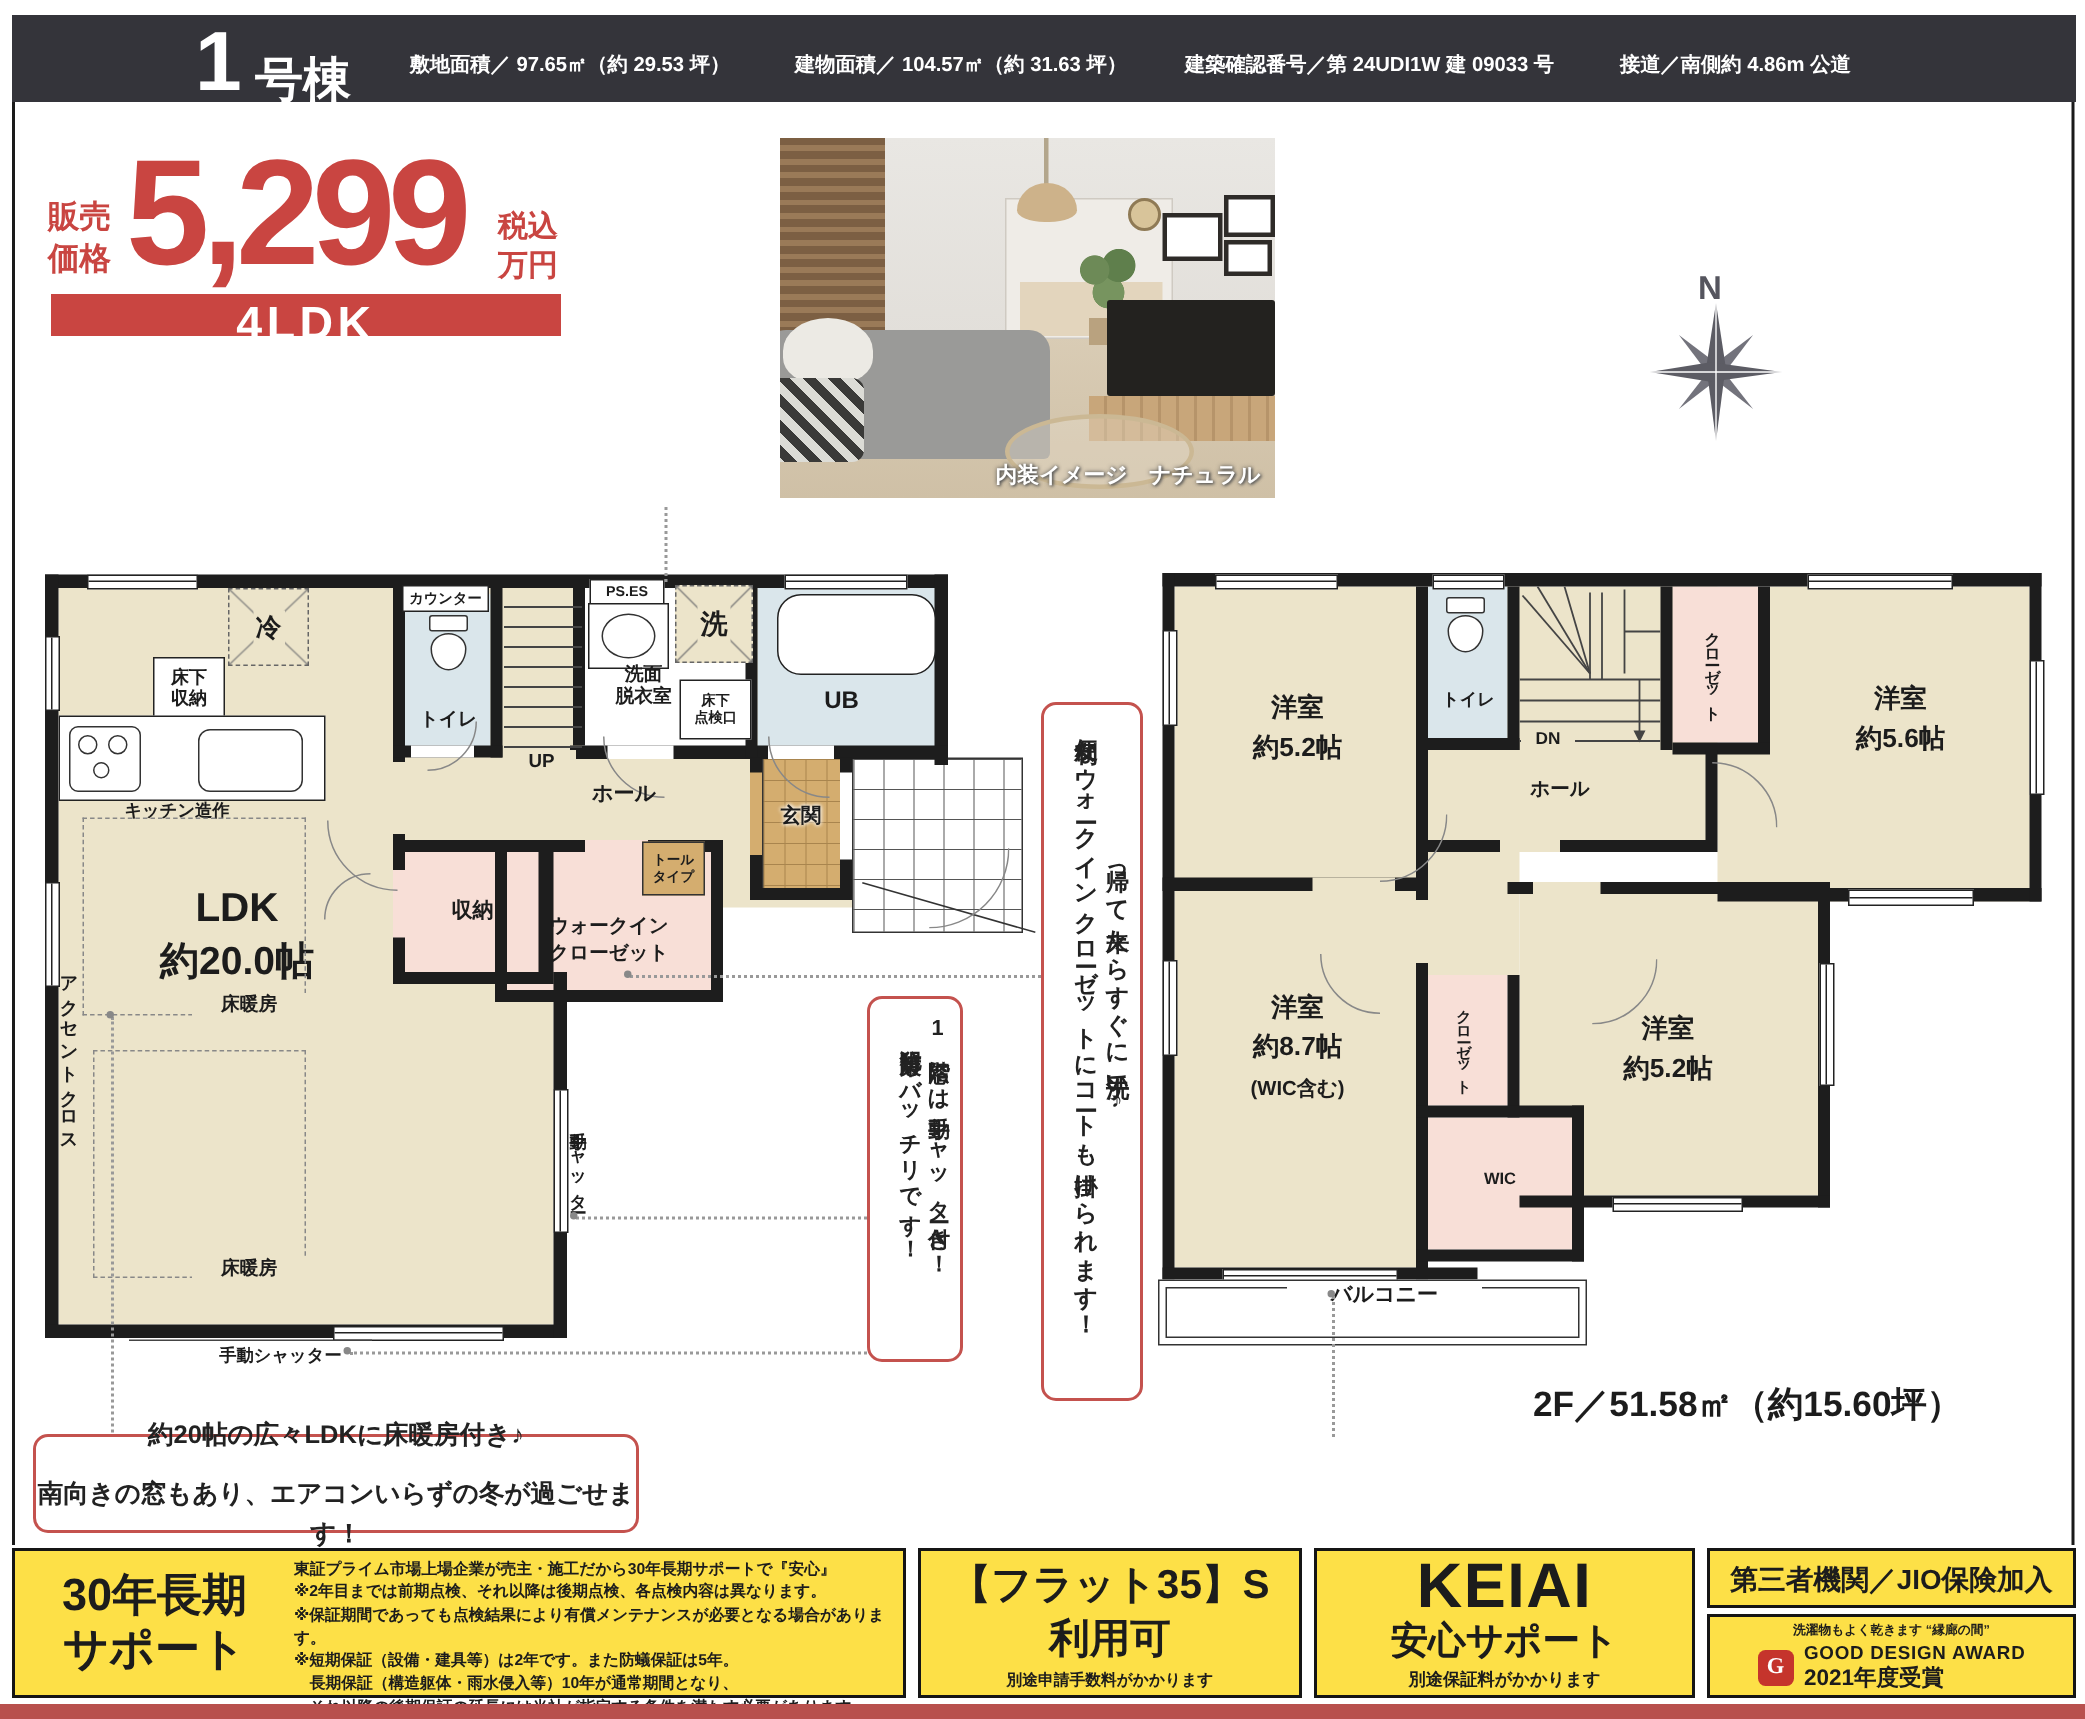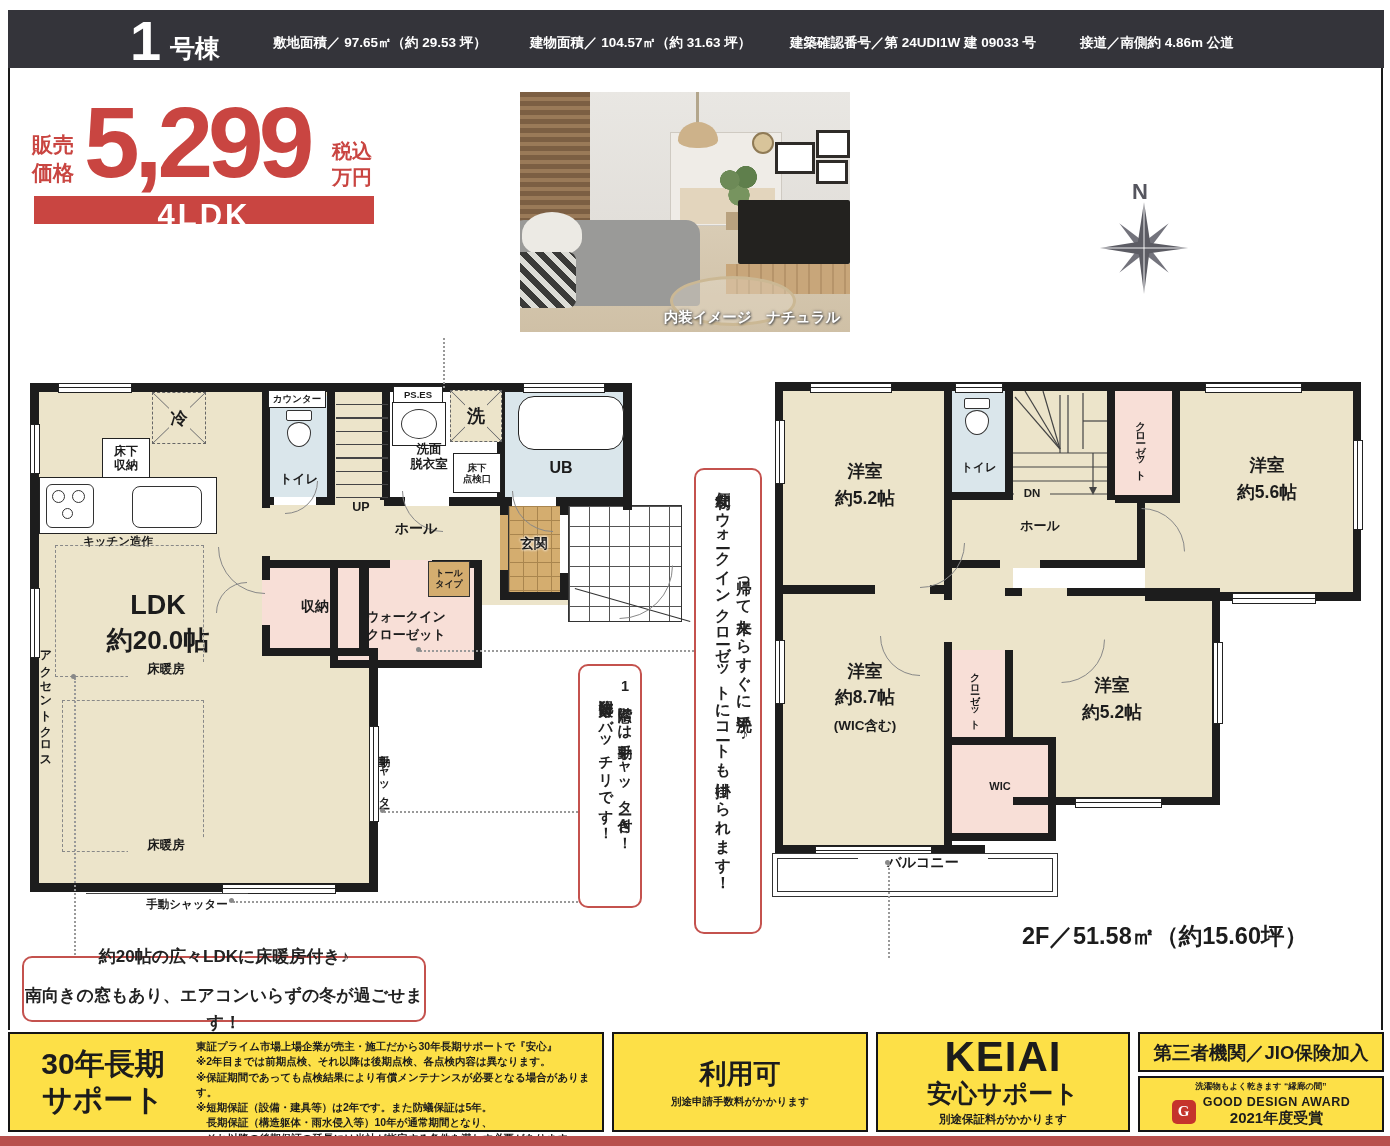--- a/index.html
+++ b/index.html
@@ -53,21 +53,21 @@
   .toilet-ic .bowl{width:22px;height:23px;background:#fff;border:1.3px solid #333;border-radius:50% 50% 50% 50%/42% 42% 58% 58%;margin:1px auto 0;}
   .circ{position:absolute;border:1.3px solid #333;border-radius:50%;background:#fff;}
 </style>
 </head>
 <body>
 
 <div class="page">
 
   <div class="topbar" style="left:8px;top:10px;width:1376px;height:58px;">
     <span class="abs" style="left:122px;top:-2px;font-size:56px;font-weight:700;">1</span>
-    <span class="abs" style="left:162px;top:22px;font-size:25px;font-weight:700;">号棟</span>
+    <span class="abs" style="left:162px;top:22px;font-size:32px;font-weight:700;">号棟</span>
     <span class="spec" style="left:265px;top:24px;">敷地面積／ 97.65㎡（約 29.53 坪）</span>
     <span class="spec" style="left:522px;top:24px;">建物面積／ 104.57㎡（約 31.63 坪）</span>
     <span class="spec" style="left:782px;top:24px;">建築確認番号／第 24UDI1W 建 09033 号</span>
     <span class="spec" style="left:1072px;top:24px;">接道／南側約 4.86m 公道</span>
   </div>
 
   <div class="abs" style="left:8px;top:68px;width:2px;height:962px;background:#1a1a1a;"></div>
   <div class="abs" style="left:1381px;top:68px;width:2px;height:962px;background:#1a1a1a;"></div>
 
   <div>
@@ -388,35 +388,36 @@
     <div style="flex:1;padding:5px 4px 0 0;font-size:10.5px;font-weight:700;line-height:15.3px;">
       <div>東証プライム市場上場企業が売主・施工だから30年長期サポートで『安心』</div>
       <div>※2年目までは前期点検、それ以降は後期点検、各点検内容は異なります。</div>
       <div>※保証期間であっても点検結果により有償メンテナンスが必要となる場合があります。</div>
       <div>※短期保証（設備・建具等）は2年です。また防蟻保証は5年。</div>
       <div>　長期保証（構造躯体・雨水侵入等）10年が通常期間となり、</div>
       <div>　それ以降の後期保証の延長には当社が指定する条件を満たす必要があります。</div>
     </div>
   </div>
   <div class="fbox" style="left:612px;top:1032px;width:256px;height:100px;display:flex;flex-direction:column;align-items:center;justify-content:center;">
+    <span style="font-size:27px;font-weight:700;">【フラット35】S</span>
     <span style="font-size:27px;font-weight:700;">利用可</span>
     <span style="font-size:10.5px;font-weight:700;margin-top:3px;">別途申請手数料がかかります</span>
   </div>
   <div class="fbox" style="left:876px;top:1032px;width:254px;height:100px;display:flex;flex-direction:column;align-items:center;justify-content:center;">
     <span style="font-size:42px;font-weight:700;letter-spacing:1px;line-height:40px;">KEIAI</span>
     <span style="font-size:25px;font-weight:700;">安心サポート</span>
     <span style="font-size:11.5px;font-weight:600;margin-top:2px;">別途保証料がかかります</span>
   </div>
   <div>
     <div class="fbox" style="left:1138px;top:1032px;width:246px;height:40px;display:flex;align-items:center;justify-content:center;font-size:18.5px;font-weight:700;white-space:nowrap;">第三者機関／JIO保険加入</div>
     <div class="fbox" style="left:1138px;top:1076px;width:246px;height:56px;">
       <div style="text-align:center;font-size:8.5px;font-weight:700;margin-top:3px;">洗濯物もよく乾きます “縁廊の間”</div>
       <div style="display:flex;align-items:center;justify-content:center;gap:7px;margin-top:2px;">
         <div style="width:24px;height:24px;background:#c5342c;border-radius:5px;display:flex;align-items:center;justify-content:center;color:#fff;font-weight:700;font-size:15px;font-family:'Liberation Serif','DejaVu Serif',serif;">G</div>
-        <div style="text-align:center;">
+        <div style="text-align:left;">
           <div style="font-size:12.5px;font-weight:700;letter-spacing:.5px;">GOOD DESIGN AWARD</div>
           <div style="font-size:15px;font-weight:700;">2021年度受賞</div>
         </div>
       </div>
     </div>
   </div>
 
   <div class="abs" style="left:0;top:1136px;width:1390px;height:10px;background:#b8504d;"></div>
 
 </div>

